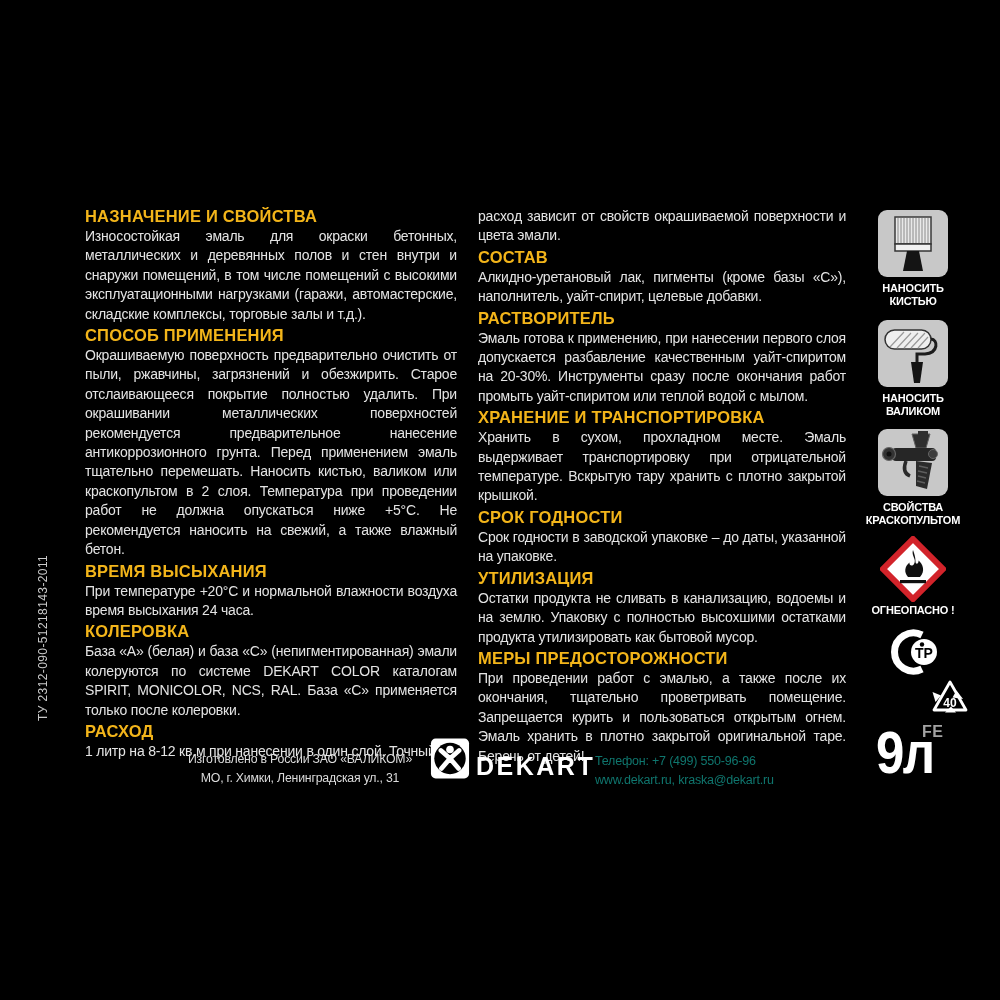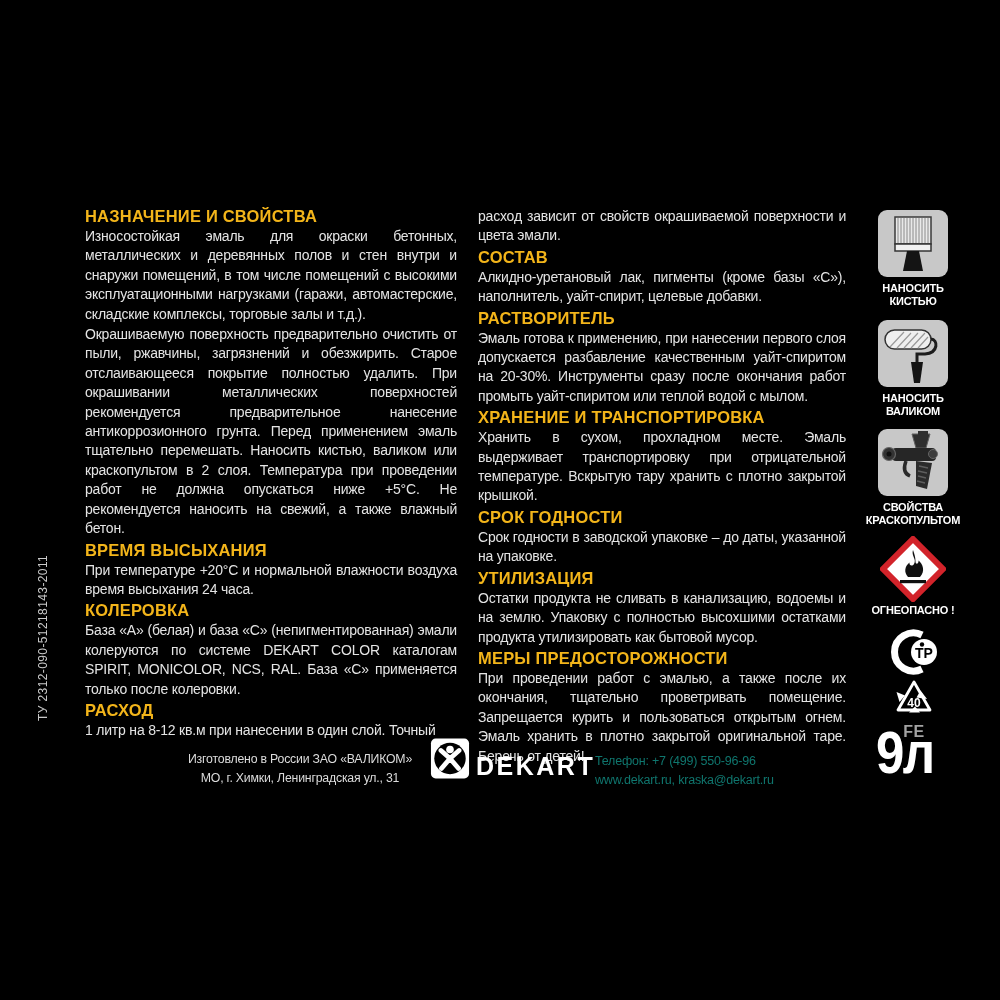--- a/index.html
+++ b/index.html
@@ -21,21 +21,21 @@
   .sec-title:first-child{margin-top:0;}
   .sec-body{margin-bottom:1px;}
 
   
   .m-box{position:absolute;left:878px;width:70px;height:67px;background:#c8c8c8;
          border-radius:9px;display:flex;align-items:center;justify-content:center;}
   .m-label{position:absolute;left:860px;width:106px;text-align:center;font-size:11px;
            font-weight:bold;color:#ffffff;line-height:13px;letter-spacing:-0.2px;}
   .flame-wrap{position:absolute;left:880px;top:536px;width:66px;height:66px;}
   .tp-wrap{position:absolute;left:882px;top:627px;width:64px;height:50px;}
-  .recycle-wrap{position:absolute;left:886px;top:676px;width:56px;text-align:center;}
+  .recycle-wrap{position:absolute;left:922px;top:676px;width:56px;text-align:left;}
   .recycle-fe{font-size:16px;font-weight:bold;color:#a3a3a3;letter-spacing:.5px;margin-top:-1px;}
   .volume{position:absolute;left:876px;top:723px;font-size:60px;line-height:60px;font-weight:bold;
           color:#ffffff;letter-spacing:-2px;transform:scaleX(.85);transform-origin:left top;}
 
   
   .made-in{position:absolute;left:150px;top:750px;width:300px;text-align:center;
            font-size:12.3px;line-height:18.5px;color:#dcdcdc;letter-spacing:-0.2px;}
   .logo{position:absolute;left:430px;top:737px;display:flex;align-items:flex-end;gap:6px;}
   .wordmark{font-size:25px;font-weight:bold;letter-spacing:2.5px;color:#ffffff;
             padding-bottom:3px;line-height:22px;}
@@ -45,20 +45,21 @@
 </head>
 <body>
 
 <div class="canvas">
 
   <div class="tu-vertical">ТУ 2312-090-51218143-2011</div>
 
   <div class="col col-left" id="col-left">
       <div class="sec-title">НАЗНАЧЕНИЕ И СВОЙСТВА</div>
       <div class="sec-body">Износостойкая эмаль для окраски бетонных, металлических и деревянных полов и стен внутри и снаружи помещений, в том числе помещений с высокими эксплуатационными нагрузками (гаражи, автомастерские, складские комплексы, торговые залы и т.д.).</div>
+      <div class="sec-title">СПОСОБ ПРИМЕНЕНИЯ</div>
       <div class="sec-body">Окрашиваемую поверхность предварительно очистить от пыли, ржавчины, загрязнений и обезжирить. Старое отслаивающееся покрытие полностью удалить. При окрашивании металлических поверхностей рекомендуется предварительное нанесение антикоррозионного грунта. Перед применением эмаль тщательно перемешать. Наносить кистью, валиком или краскопультом в 2 слоя. Температура при проведении работ не должна опускаться ниже +5°С. Не рекомендуется наносить на свежий, а также влажный бетон.</div>
       <div class="sec-title">ВРЕМЯ ВЫСЫХАНИЯ</div>
       <div class="sec-body">При температуре +20°С и нормальной влажности воздуха время высыхания 24 часа.</div>
       <div class="sec-title">КОЛЕРОВКА</div>
       <div class="sec-body">База «А» (белая) и база «С» (непигментированная) эмали колеруются по системе DEKART COLOR каталогам SPIRIT, MONICOLOR, NCS, RAL. База «С» применяется только после колеровки.</div>
       <div class="sec-title">РАСХОД</div>
       <div class="sec-body">1 литр на 8-12 кв.м при нанесении в один слой. Точный</div>
     </div>
   <div class="col col-right" id="col-right">
       <div class="sec-body">расход зависит от свойств окрашиваемой поверхности и цвета эмали.</div>

